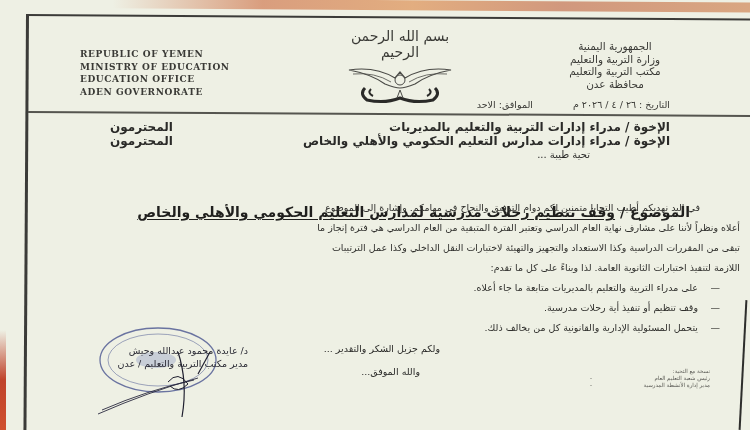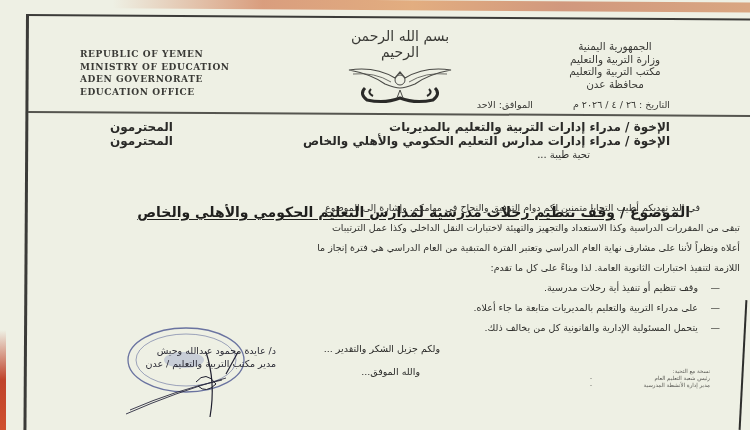--- a/index.html
+++ b/index.html
@@ -79,21 +79,21 @@
     .body-text p { margin: 0; }
     .body-text .indent { padding-right: 40px; }
     .bullets { list-style: none; margin: 0; padding: 0 20px 0 0; }
     .bullets li { padding-right: 0; }
     .bullets .dash { display: inline-block; width: 22px; }
     .closing {
       position: absolute; left: 240px; top: 337px; width: 200px;
       direction: rtl; font-size: 9.5px; line-height: 23px;
     }
     .signature {
-      position: absolute; left: 28px; top: 322px; width: 260px; height: 100px; margin-left: 28px;
+      position: absolute; left: 28px; top: 322px; width: 260px; height: 100px;
     }
     .sig-name {
       position: absolute; left: 20px; top: 22px; width: 200px;
       direction: rtl; font-size: 9.5px; line-height: 13px; color: #2a2a34; text-align: right;
     }
     .cc-block {
       position: absolute; left: 590px; top: 368px; width: 120px;
       direction: rtl; font-size: 5.5px; line-height: 7px; color: #5a5a55;
     }
     .cc-block .cc-row { display: flex; justify-content: space-between; }
@@ -103,22 +103,22 @@
 
 <div class="top-edge"></div>
 <div class="left-strip"></div>
 
 <div class="page"></div>
 <div class="page-right-line"></div>
 
 <div class="eng-header">
   <div>REPUBLIC OF YEMEN</div>
   <div>MINISTRY OF EDUCATION</div>
+  <div>EDUCATION OFFICE</div>
   <div>ADEN GOVERNORATE</div>
-  <div>EDUCATION OFFICE</div>
 </div>
 
 <div class="emblem-wrap">
   <div class="basmala">بسم الله الرحمن الرحيم</div>
   <svg class="emblem" width="110" height="44" viewBox="0 0 110 44">
     <path d="M4 8 Q30 4 50 16 L55 10 L60 16 Q80 4 106 8 Q84 12 70 22 Q60 26 55 26 Q50 26 40 22 Q26 12 4 8 Z" fill="none" stroke="#4a4a46" stroke-width="1.2"></path>
     <path d="M8 12 Q30 10 46 20 M102 12 Q80 10 64 20" fill="none" stroke="#4a4a46" stroke-width="0.8"></path>
     <circle cx="55" cy="18" r="5" fill="none" stroke="#4a4a46" stroke-width="1"></circle>
     <path d="M20 26 Q14 32 22 38 Q40 42 55 36 Q70 42 88 38 Q96 32 90 26" fill="none" stroke="#2a2a28" stroke-width="3"></path>
     <path d="M26 27 Q22 31 28 34 M84 27 Q88 31 82 34" fill="none" stroke="#2a2a28" stroke-width="2"></path>
@@ -152,26 +152,26 @@
   <div class="greeting">تحية طيبة ...</div>
 </div>
 
 <div class="subject">
   <span>الموضوع /</span>
   <span class="subj-text">وقف تنظيم رحلات مدرسية لمدارس التعليم الحكومي والأهلي والخاص</span>
 </div>
 
 <div class="body-text">
   <p class="indent">في البد نهديكم أطيب التحايا متمنين لكم دوام التوفيق والنجاح في مهامكم. وإشارة إلى الموضوع</p>
+  <p>أعلاه ونظراً لأننا على مشارف نهاية العام الدراسي وتعتبر الفترة المتبقية من العام الدراسي هي فترة إنجاز ما</p>
   <p>تبقى من المقررات الدراسية وكذا الاستعداد والتجهيز والتهيئة لاختبارات النقل الداخلي وكذا عمل الترتيبات</p>
-  <p>أعلاه ونظراً لأننا على مشارف نهاية العام الدراسي وتعتبر الفترة المتبقية من العام الدراسي هي فترة إنجاز ما</p>
   <p>اللازمة لتنفيذ اختبارات الثانوية العامة. لذا وبناءً على كل ما تقدم:</p>
   <ul class="bullets">
+    <li><span class="dash">—</span><span>على مدراء التربية والتعليم بالمديريات متابعة ما جاء أعلاه.</span></li>
     <li><span class="dash">—</span><span>وقف تنظيم أو تنفيذ أية رحلات مدرسية.</span></li>
-    <li><span class="dash">—</span><span>على مدراء التربية والتعليم بالمديريات متابعة ما جاء أعلاه.</span></li>
     <li><span class="dash">—</span><span>يتحمل المسئولية الإدارية والقانونية كل من يخالف ذلك.</span></li>
   </ul>
 </div>
 
 <div class="closing">
   <div>ولكم جزيل الشكر والتقدير ...</div>
   <div style="padding-right:20px">والله الموفق...</div>
 </div>
 
 <div class="signature">

